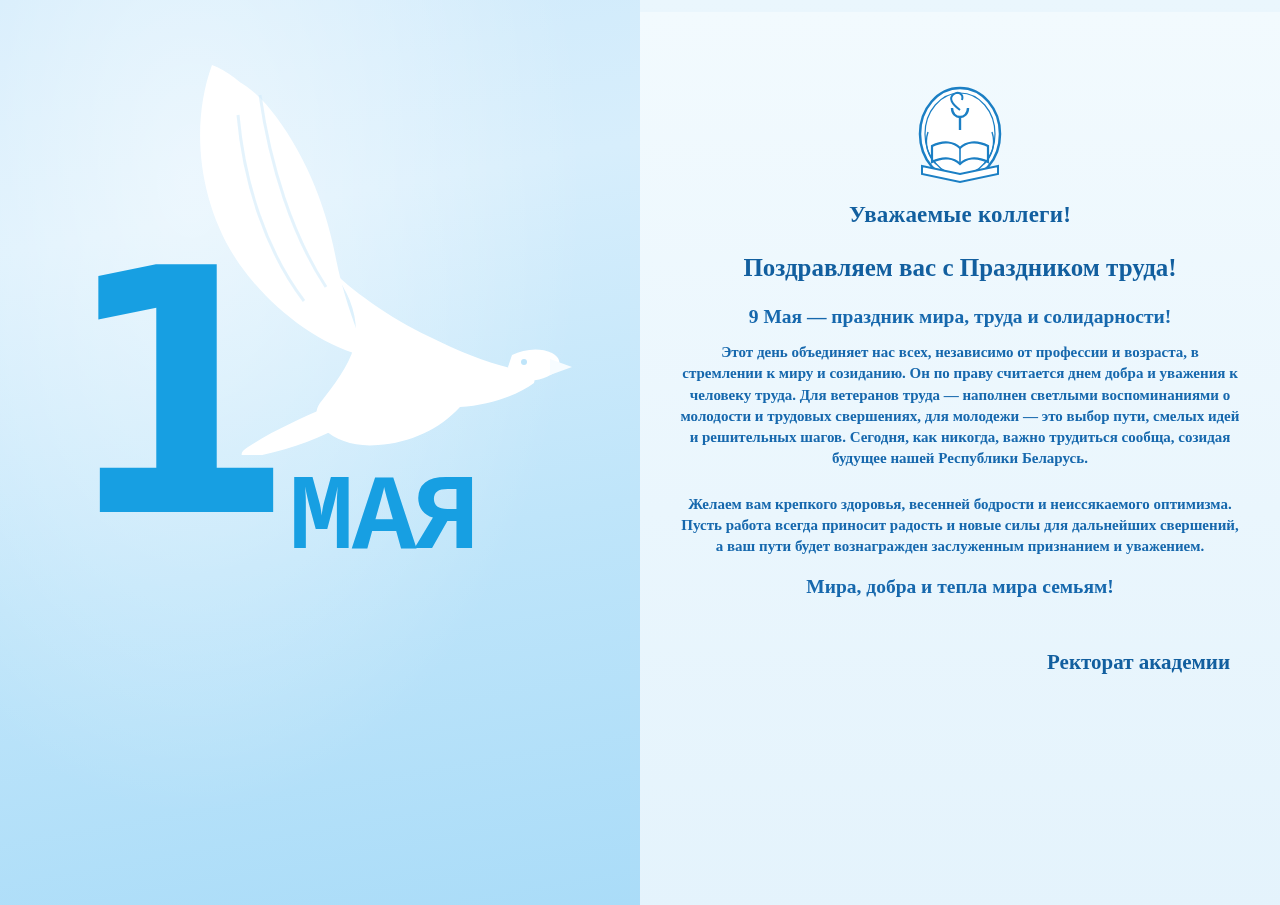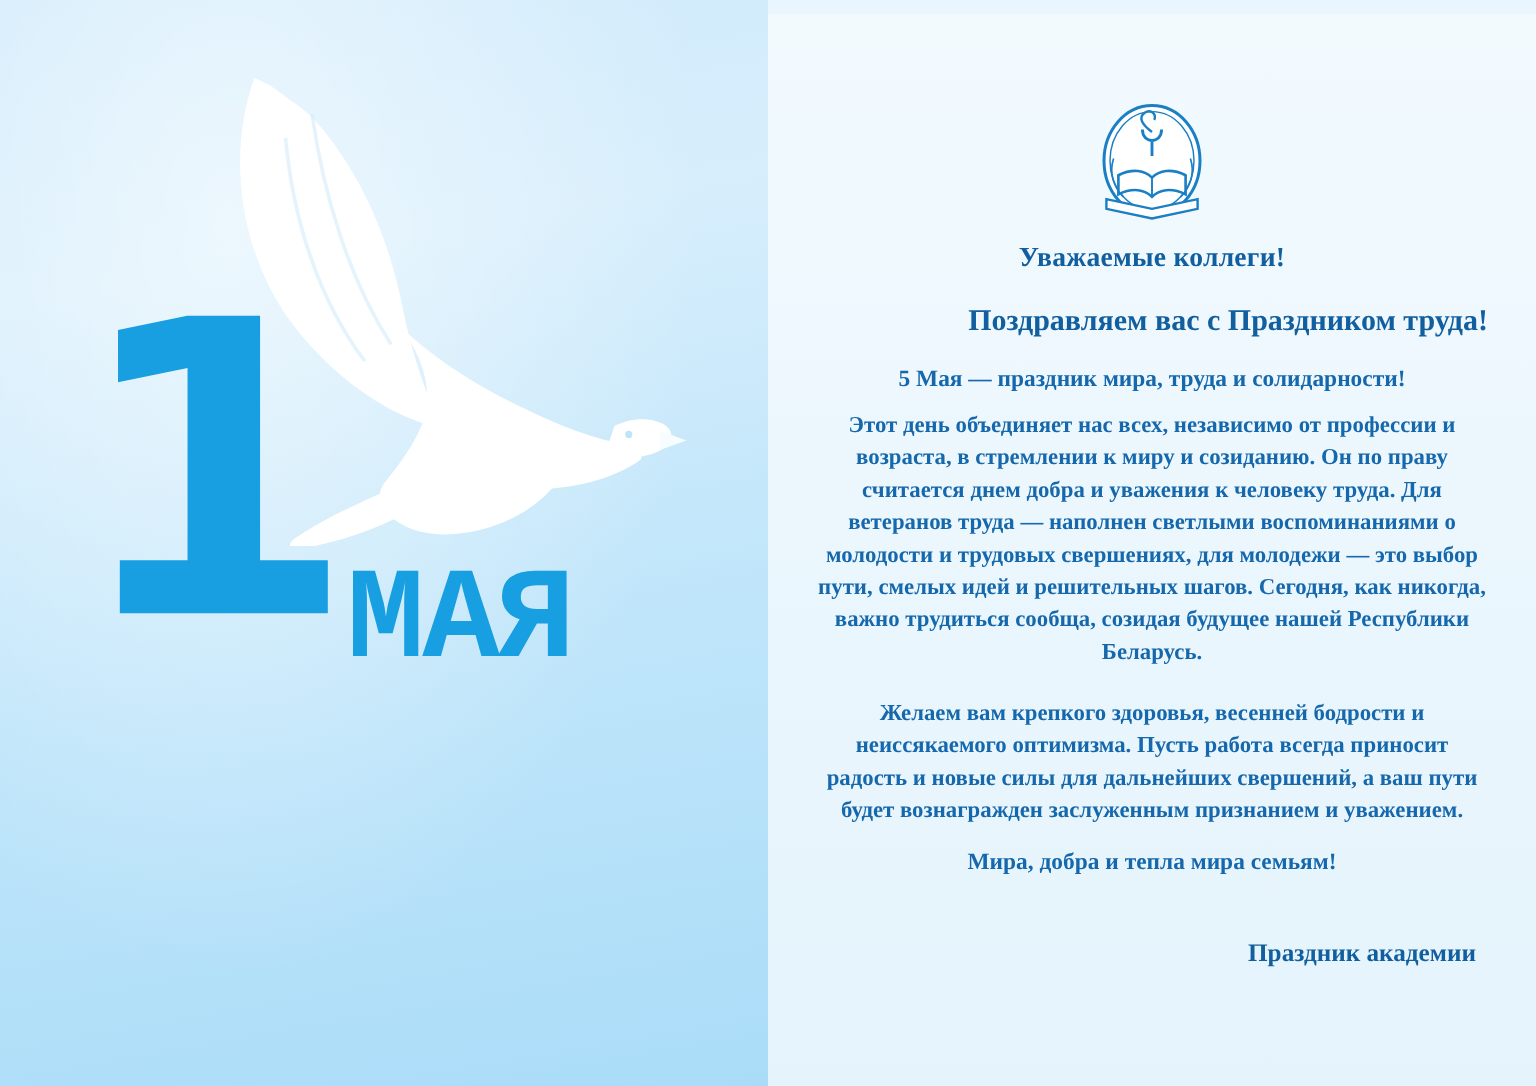--- a/index.html
+++ b/index.html
@@ -128,30 +128,29 @@
     font-weight: bold;
     color: #125f9f;
     margin: 0 0 26px 0;
     letter-spacing: 0.2px;
   }
   .congrats {
     font-size: 25px;
     font-weight: bold;
     color: #125f9f;
     margin: 0 0 24px 0;
-    text-align: right;
   }
   .lead {
     font-size: 19.5px;
     font-weight: bold;
     color: #1668ad;
     margin: 0 0 14px 0;
   }
   .para {
-    font-size: 19px;
+    font-size: 15px;
     line-height: 1.42;
     color: #1668ad;
     margin: 0 0 18px 0;
     font-weight: bold;
   }
   .para.p-main { margin-bottom: 24px; }
   .closing {
     font-size: 19.5px;
     font-weight: bold;
     color: #1668ad;
@@ -237,20 +236,20 @@
         <path d="M14 84 L 52 92 L 90 84 L 90 92 L 52 100 L 14 92 Z" fill="#ffffff" stroke="#1b7fc4" stroke-width="2"></path>
 
         <path d="M20 50 C 16 62, 20 74, 28 82" fill="none" stroke="#1b7fc4" stroke-width="1.4"></path>
         <path d="M84 50 C 88 62, 84 74, 76 82" fill="none" stroke="#1b7fc4" stroke-width="1.4"></path>
       </svg>
     </div>
 
     <div class="letter">
       <p class="greeting">Уважаемые коллеги!</p>
       <p class="congrats">Поздравляем вас с Праздником труда!</p>
-      <p class="lead">5 Мая — праздник мира, труда и солидарности!</p>
+      <p class="lead">9 Мая — праздник мира, труда и солидарности!</p>
       <p class="para p-main">Этот день объединяет нас всех, независимо от профессии и возраста, в стремлении к миру и созиданию. Он по праву считается днем добра и уважения к человеку труда. Для ветеранов труда — наполнен светлыми воспоминаниями о молодости и трудовых свершениях, для молодежи — это выбор пути, смелых идей и решительных шагов. Сегодня, как никогда, важно трудиться сообща, созидая будущее нашей Республики Беларусь.</p>
       <p class="para">Желаем вам крепкого здоровья, весенней бодрости и неиссякаемого оптимизма. Пусть работа всегда приносит радость и новые силы для дальнейших свершений, а ваш пути будет вознагражден заслуженным признанием и уважением.</p>
       <p class="closing">Мира, добра и тепла мира семьям!</p>
-      <p class="signature">Праздник академии</p>
+      <p class="signature">Ректорат академии</p>
     </div>
   </div>
 </div>
 
 </body></html>

